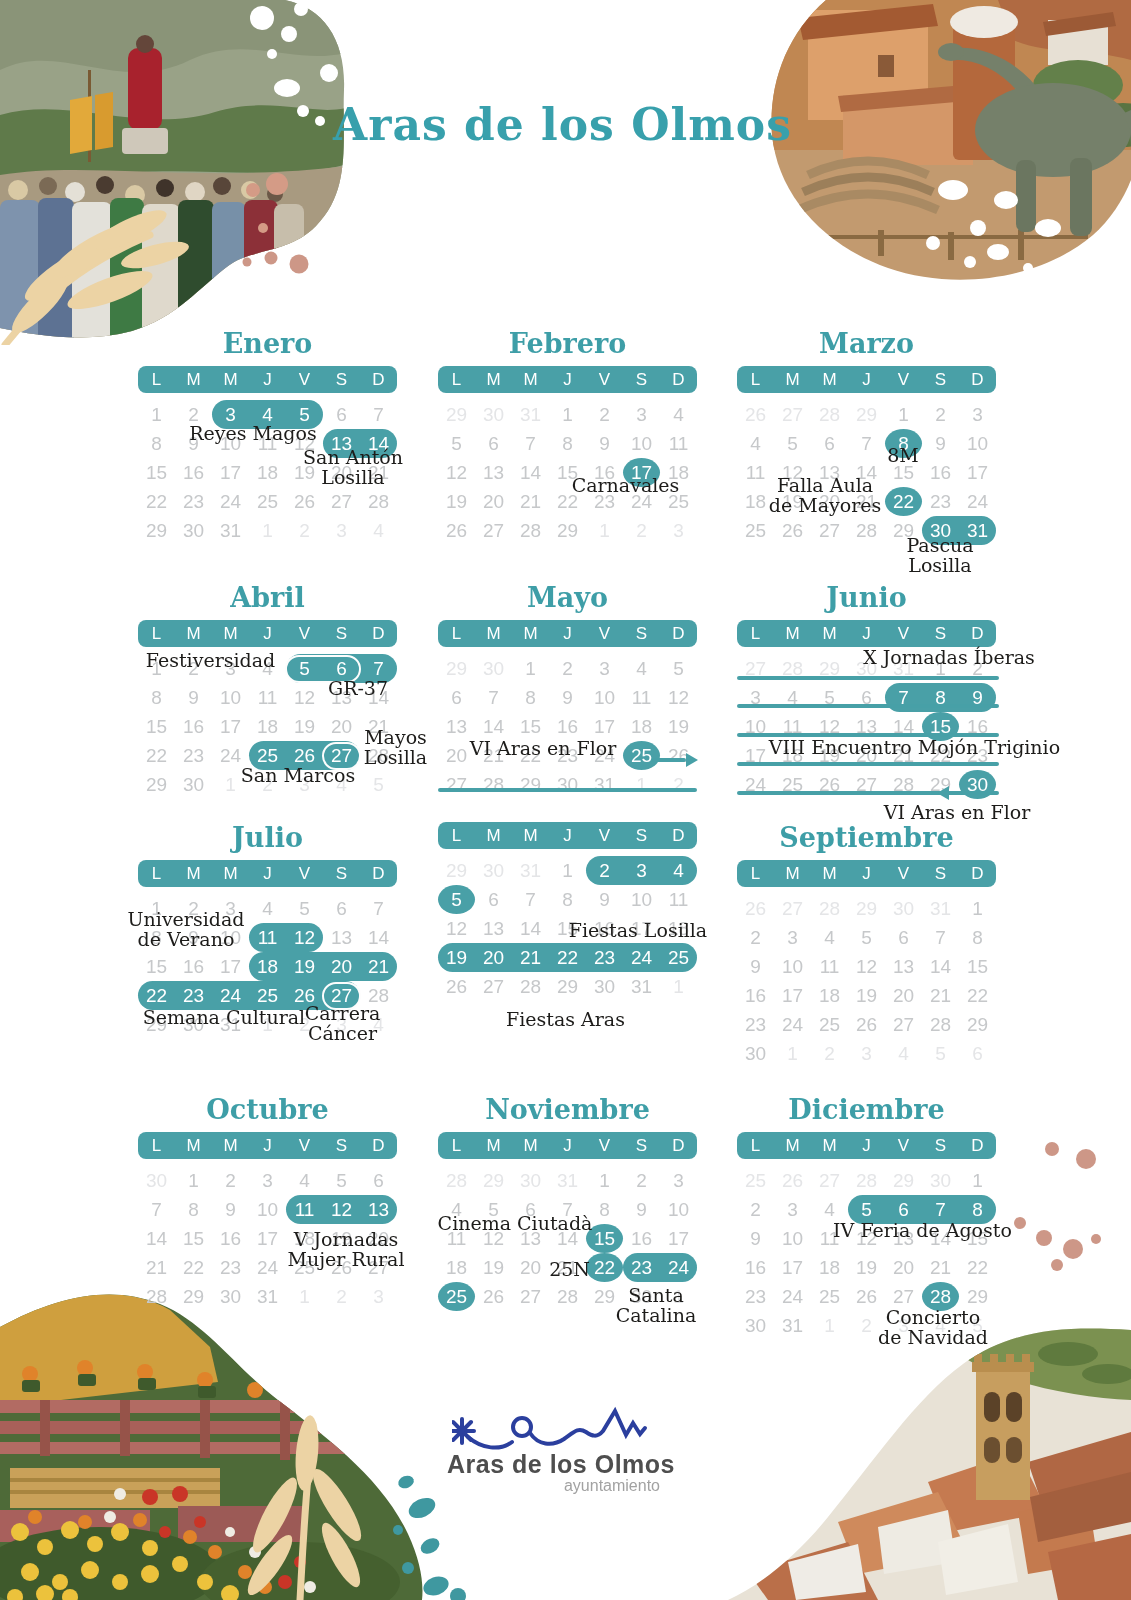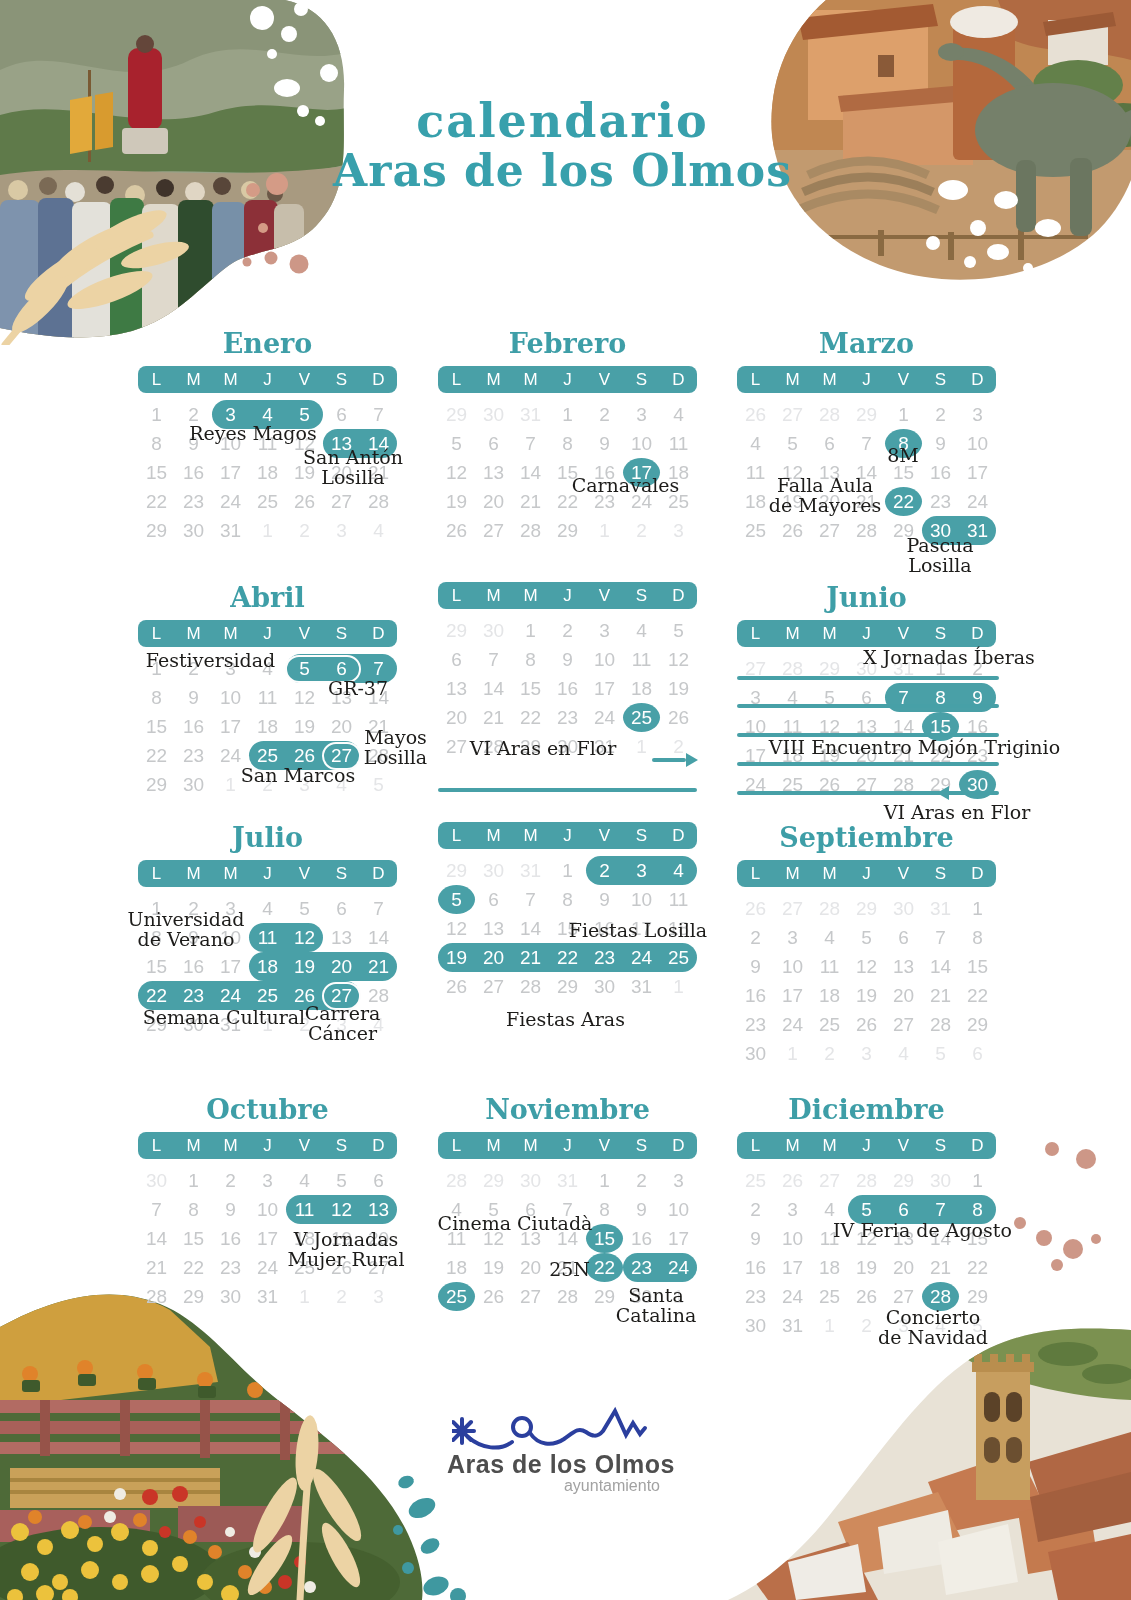--- a/index.html
+++ b/index.html
@@ -295,21 +295,20 @@
       <rect x="296" y="80" width="16" height="30" rx="8" fill="#5b4228"></rect>
       <rect x="318" y="80" width="16" height="30" rx="8" fill="#5b4228"></rect>
       <rect x="296" y="125" width="16" height="26" rx="8" fill="#6b4f30"></rect>
       <rect x="318" y="125" width="16" height="26" rx="8" fill="#6b4f30"></rect>
       <path d="M342,185 L443,160 L443,210 L350,230 Z" fill="#a35f3e"></path>
       <path d="M100,250 L170,232 L178,280 L108,288 Z" fill="#efece6"></path>
     </g>
   </svg>
 
   <div class="titleblock">
-    <div class="t-small">calendario</div>
     <div class="t-place">Aras de los Olmos</div>
   </div>
 
   <div id="months">
       <div class="month" style="left: 138px; top: 324px;">
         <div class="mname">Enero</div>
         <div class="wdays">
           <span class="wd">L</span>
           <span class="wd">M</span>
           <span class="wd">M</span>
@@ -553,20 +552,21 @@
         </div>
         <div class="ring" style="left: 147px; top: 76.5px; width: 76px; height: 28px;"></div>
         <div class="ring" style="left: 184px; top: 163.5px; width: 39px; height: 28px;"></div>
         <div class="evlabel" style="left: 5px; top: 73px; width: 135px;">Festiversidad</div>
         <div class="evlabel" style="left: 180px; top: 101px; width: 80px;">GR-37</div>
         <div class="evlabel" style="left: 215px; top: 150px; width: 85px;">Mayos
 Losilla</div>
         <div class="evlabel" style="left: 95px; top: 188px; width: 130px;">San Marcos</div>
       </div>
       <div class="month" style="left: 438px; top: 578px;">
+        <div class="mname">Mayo</div>
         <div class="wdays">
           <span class="wd">L</span>
           <span class="wd">M</span>
           <span class="wd">M</span>
           <span class="wd">J</span>
           <span class="wd">V</span>
           <span class="wd">S</span>
           <span class="wd">D</span>
         </div>
         <div class="weeks">

